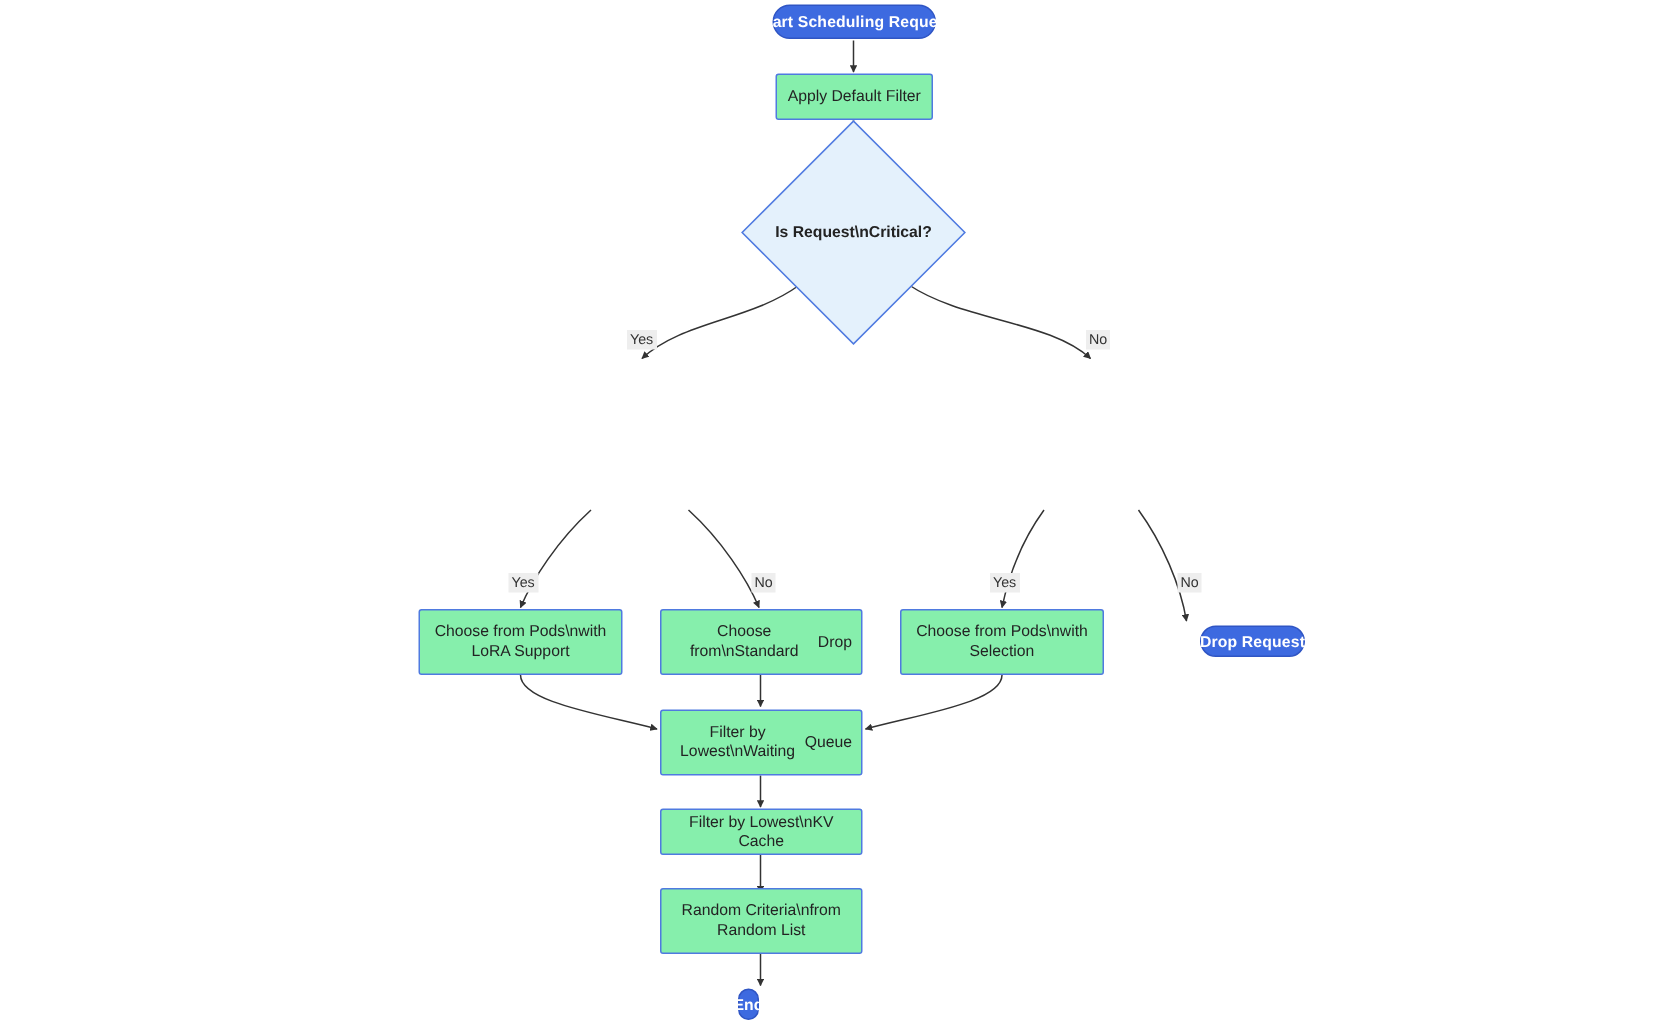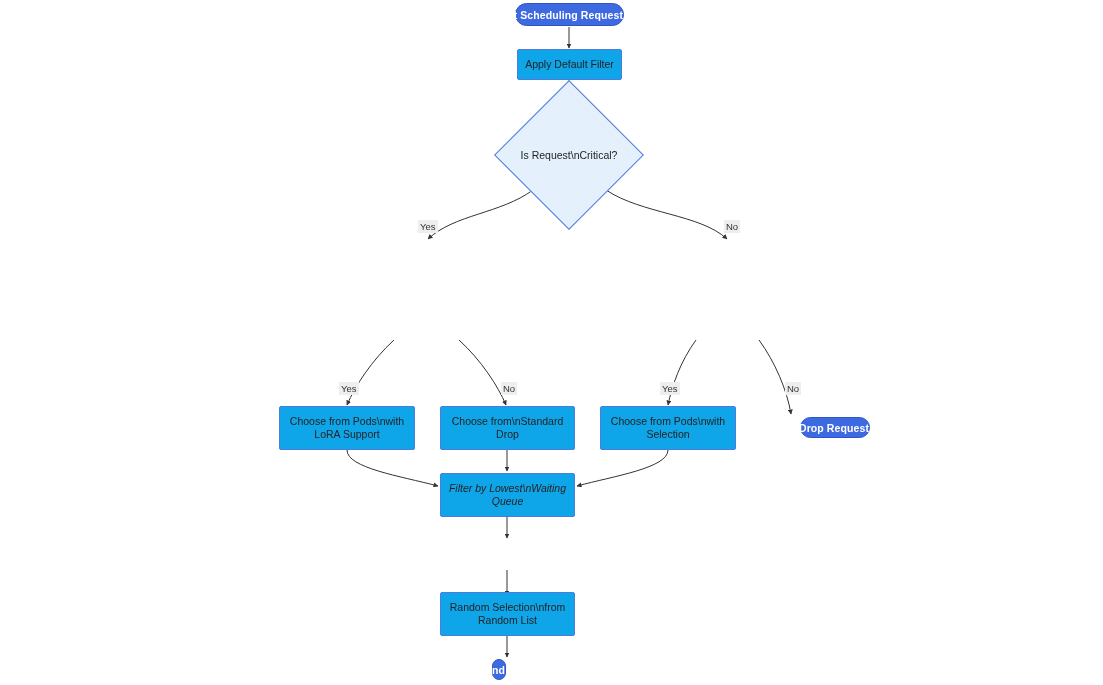--- a/index.html
+++ b/index.html
@@ -30,29 +30,29 @@
     box-sizing: border-box;
   }
   
   .pill {
     background: #3d6ae0;
     color: #ffffff;
     border: 1px solid #2f55c4;
     border-radius: 999px;
     display: flex;
     align-items: center;
-    justify-content: flex-end;
+    justify-content: center;
     font-size: 10.5px;
     font-weight: bold;
     letter-spacing: .1px;
     white-space: nowrap;
   }
   
   .box {
-    background: #0ea5e9;
+    background: #86efac;
     border: 1.4px solid #4f7ae0;
     border-radius: 2px;
     display: flex;
     align-items: center;
     justify-content: center;
     text-align: center;
     color: #232323;
     font-size: 10.5px;
     line-height: 13px;
     padding: 2px 6px;
@@ -138,62 +138,65 @@
   </svg>
 
   <div class="node pill" style="left:515px; top:3px; width:109px; height:23px;">
     <span>Start Scheduling Request</span>
   </div>
 
   <div class="node box" style="left:517px; top:49px; width:105px; height:31px;">
     <span class="txt">Apply Default Filter</span>
   </div>
 
-  <div class="node diamond" style="left:516px; top:102px; width:106px; height:106px;">
+  <div class="node diamond" style="left:516px; top:102px; width:106px; height:106px;font-weight:bold;">
     <div class="dshape"></div>
     <span class="dlabel">Is Request\nCritical?</span>
   </div>
 
   <div class="elabel" style="left:418px; top:220px;">Yes</div>
   <div class="elabel" style="left:724px; top:220px;">No</div>
 
 
 
   <div class="elabel" style="left:339px; top:382px;">Yes</div>
   <div class="elabel" style="left:501px; top:382px;">No</div>
   <div class="elabel" style="left:660px; top:382px;">Yes</div>
   <div class="elabel" style="left:785px; top:382px;">No</div>
 
   <div class="node box" style="left:279px; top:406px; width:136px; height:44px; flex-direction:column;">
     <span class="txt">Choose from Pods\nwith</span>
     <span class="txt">LoRA Support</span>
   </div>
 
-  <div class="node box" style="left:440px; top:406px; width:135px; height:44px; flex-direction:column;">
+  <div class="node box" style="left:440px; top:406px; width:135px; height:44px; flex-direction:row;">
     <span class="txt">Choose from\nStandard</span>
     <span class="txt">Drop</span>
   </div>
 
   <div class="node box" style="left:600px; top:406px; width:136px; height:44px; flex-direction:column;">
     <span class="txt">Choose from Pods\nwith</span>
     <span class="txt">Selection</span>
   </div>
 
   <div class="node pill" style="left:757px; top:417px; width:70px; height:21px;margin-left:43px;">
     <span>Drop Request</span>
   </div>
 
-  <div class="node box" style="left:440px; top:473px; width:135px; height:44px; flex-direction:column;font-style:italic;">
+  <div class="node box" style="left:440px; top:473px; width:135px; height:44px; flex-direction:row;">
     <span class="txt">Filter by Lowest\nWaiting</span>
     <span class="txt">Queue</span>
   </div>
 
+  <div class="node box" style="left:440px; top:539px; width:135px; height:31px;">
+    <span class="txt">Filter by Lowest\nKV Cache</span>
+  </div>
 
   <div class="node box" style="left:440px; top:592px; width:135px; height:44px; flex-direction:column;">
-    <span class="txt">Random Selection\nfrom</span>
+    <span class="txt">Random Criteria\nfrom</span>
     <span class="txt">Random List</span>
   </div>
 
   <div class="node pill" style="left:492px; top:659px; width:14px; height:21px;">
     <span>End</span>
   </div>
 
 </div>
 
 </body></html>

